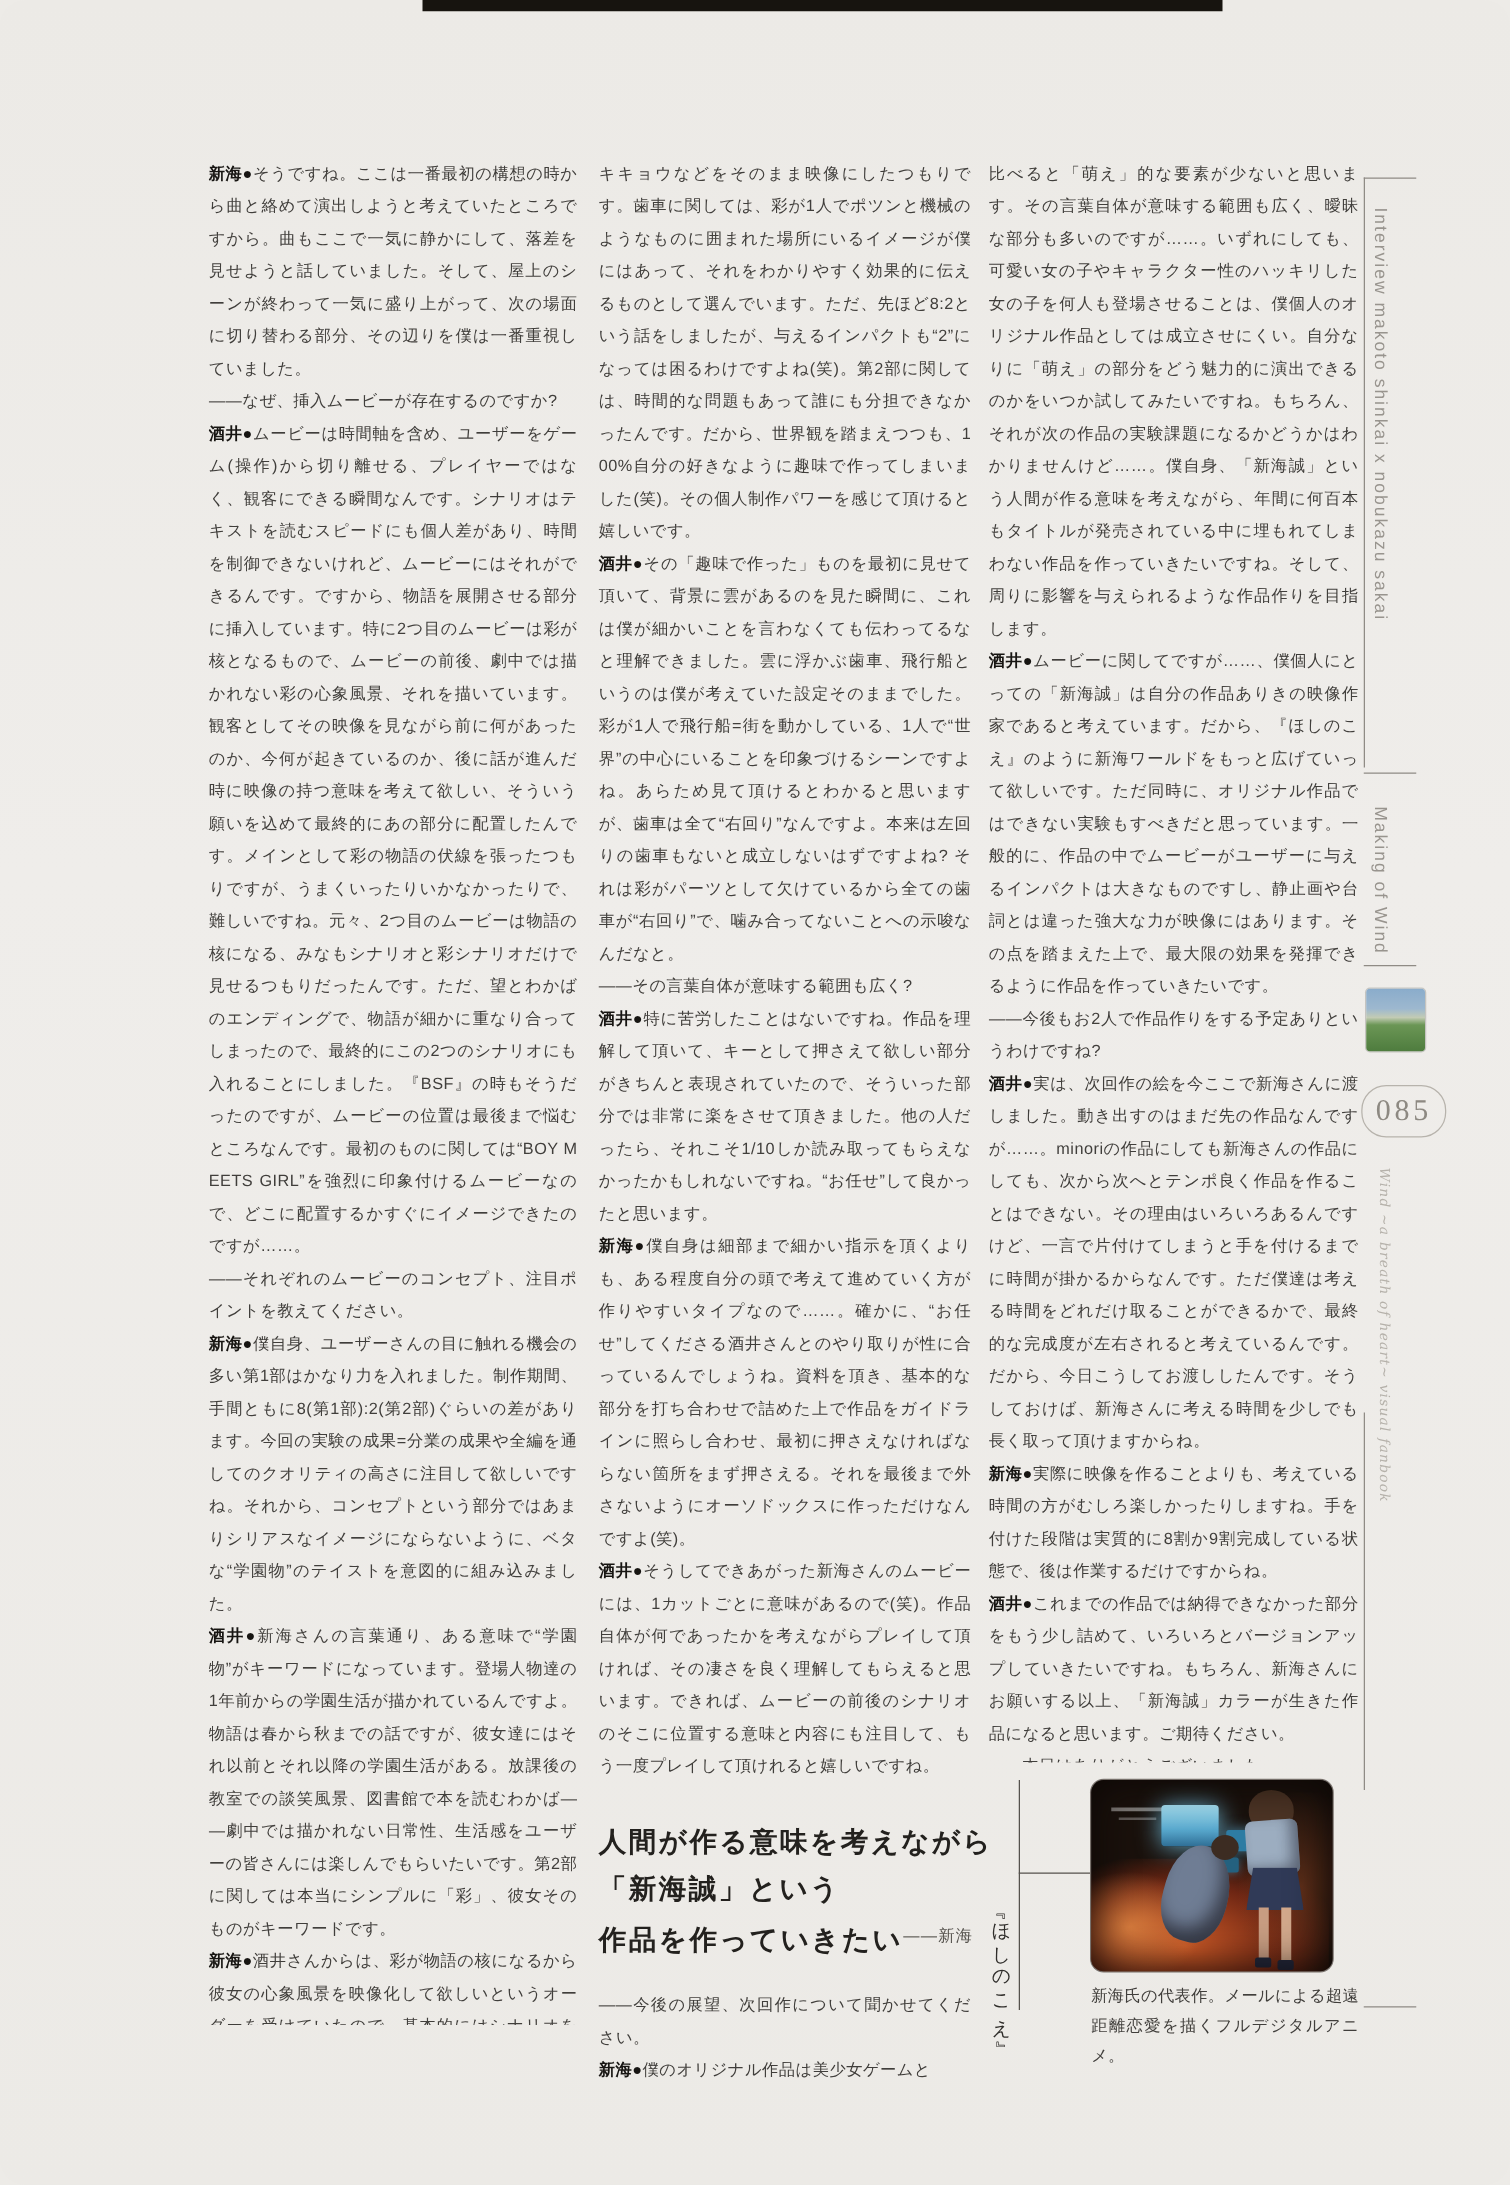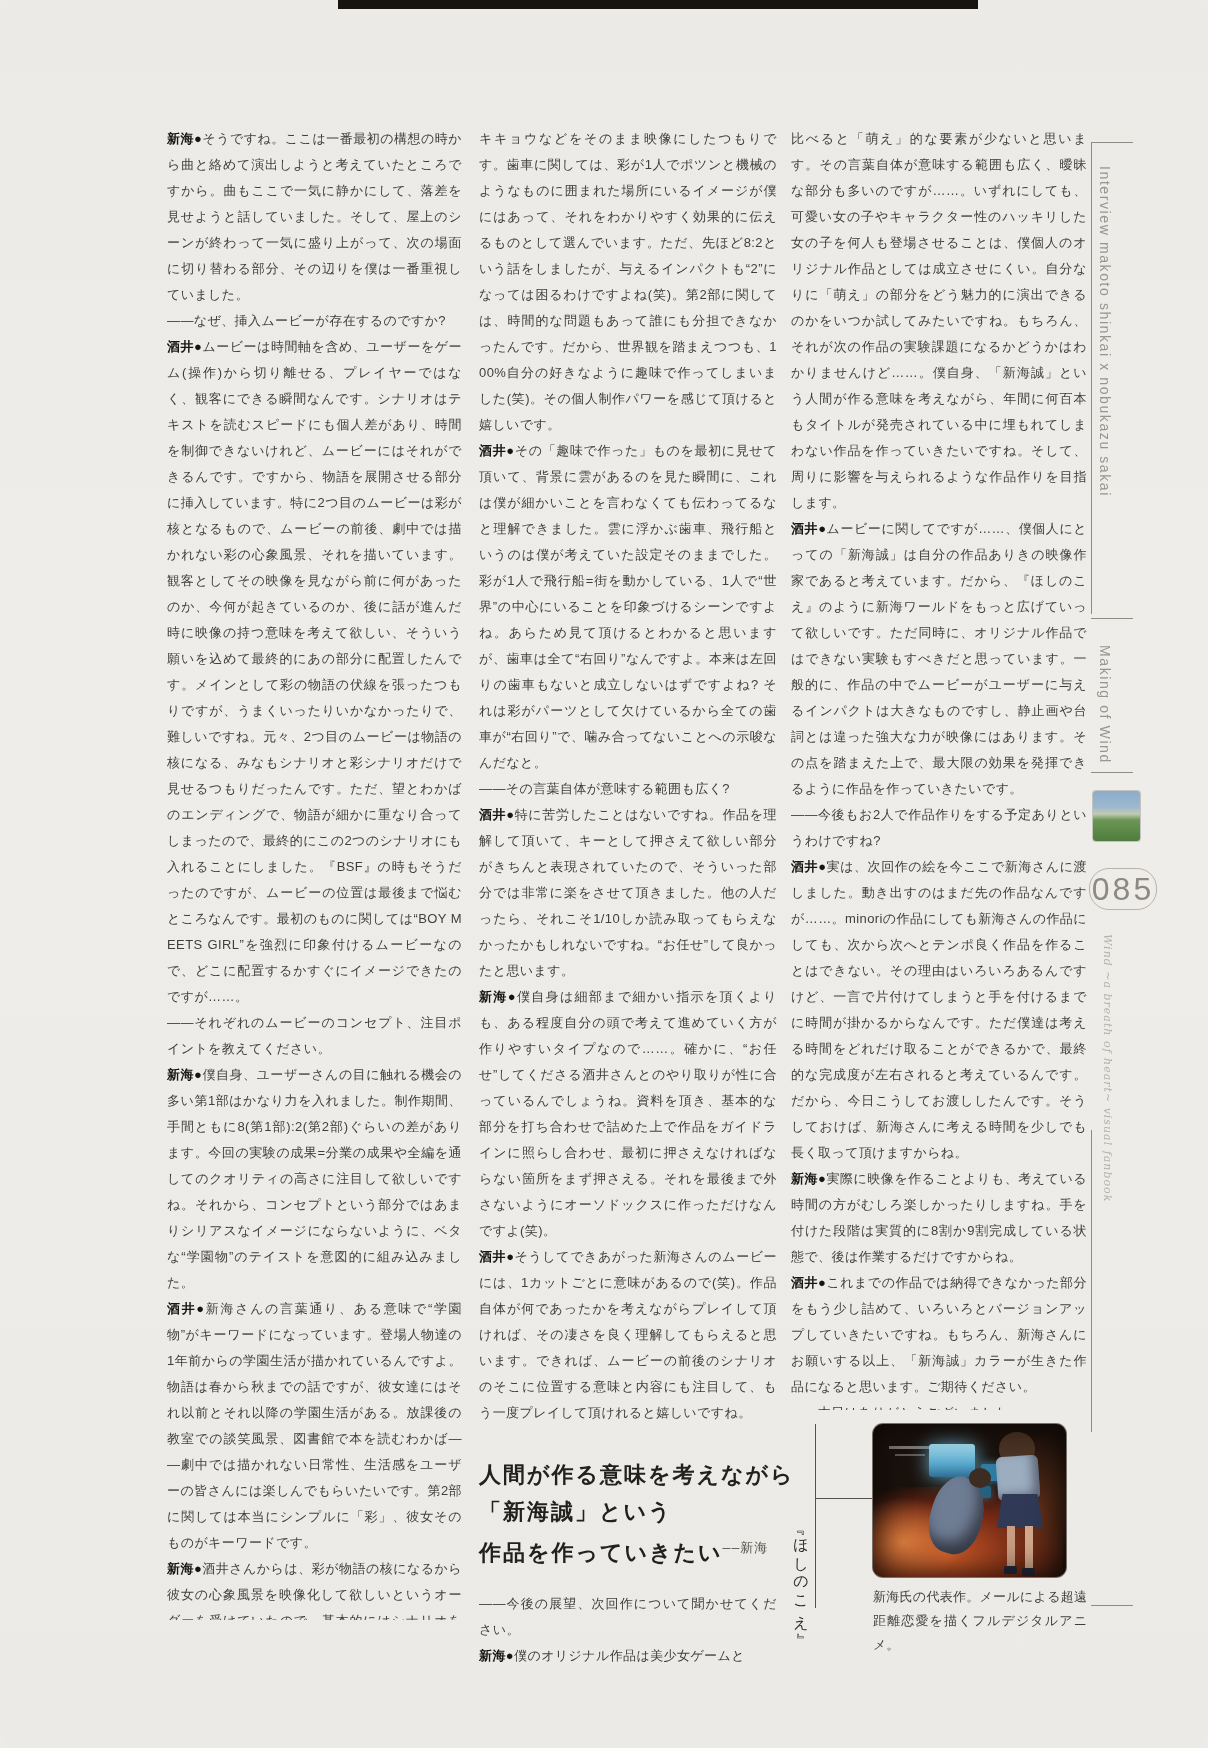--- a/index.html
+++ b/index.html
@@ -15,38 +15,38 @@
   .col2{left:479px;width:298px;}
   .col3{left:791px;width:296px;height:1284px;overflow:hidden;}
   .para{margin:0;}
   .spk{color:#171512;font-weight:bold;letter-spacing:0.4px;}
 
   
   .pullquote{position:relative;margin:30px 0 20px 0;color:#23211e;
              font-family:"DejaVu Serif","Liberation Serif",serif;font-weight:600;}
   .pq-line{font-size:22px;line-height:37px;letter-spacing:2px;white-space:nowrap;}
   .pq-last{display:flex;align-items:flex-end;}
-  .pq-attr{font-family:Liberation Mono, monospace;font-weight:normal;
+  .pq-attr{font-family:Liberation Sans, sans-serif;font-weight:normal;
            font-size:13px;color:#55524d;letter-spacing:1px;padding-bottom:4px;}
 
   
   .v-rule-top{position:absolute;left:1091px;top:142px;width:1px;height:472px;background:#8f8b85;}
   .v-rule-bottom{position:absolute;left:1091px;top:1130px;width:1px;height:302px;background:#8f8b85;}
   .tick{position:absolute;height:1px;width:42px;background:#8f8b85;left:1091px;}
   .vtext{position:absolute;writing-mode:vertical-rl;color:#98948e;font-size:14px;letter-spacing:1.6px;white-space:nowrap;}
   .interview-label{left:1097px;top:166px;}
   .making-label{left:1097px;top:645px;}
   .script-label{left:1101px;top:934px;font-family:"DejaVu Serif","Liberation Serif",serif;
                 font-style:italic;font-size:11px;color:#b5b1aa;letter-spacing:1px;}
   .thumb{position:absolute;left:1093px;top:791px;width:47px;height:50px;border-radius:3px;
          background:linear-gradient(180deg,#8aaccb 0%,#9db8cf 32%,#c2cbb4 46%,#6b9655 58%,#4e7c3e 100%);
          box-shadow:0 0 0 1px rgba(120,120,115,.35);}
   .page-capsule{position:absolute;left:1089px;top:868px;width:66px;height:40px;border:1px solid #b7b3ac;
                 border-radius:20px;display:flex;align-items:center;justify-content:center;}
-  .page-num{font-family:Liberation Sans, sans-serif;font-size:32px;color:#8d8982;letter-spacing:3px;}
+  .page-num{font-family:Liberation Serif, serif;font-size:24px;color:#8d8982;letter-spacing:3px;}
 
   
   .hoshi-label{position:absolute;left:791px;top:1526px;writing-mode:vertical-rl;
                font-family:"DejaVu Serif","Liberation Serif",serif;font-size:15px;color:#2f2d2a;letter-spacing:2px;}
   .hoshi-vline{position:absolute;left:815px;top:1424px;width:1px;height:184px;background:#55524d;}
   .hoshi-hline{position:absolute;left:815px;top:1498px;width:57px;height:1px;background:#55524d;}
   .caption{position:absolute;left:873px;top:1585px;width:214px;font-size:13px;line-height:24px;
            color:#403e3b;text-align:justify;word-break:break-all;}
 
   

